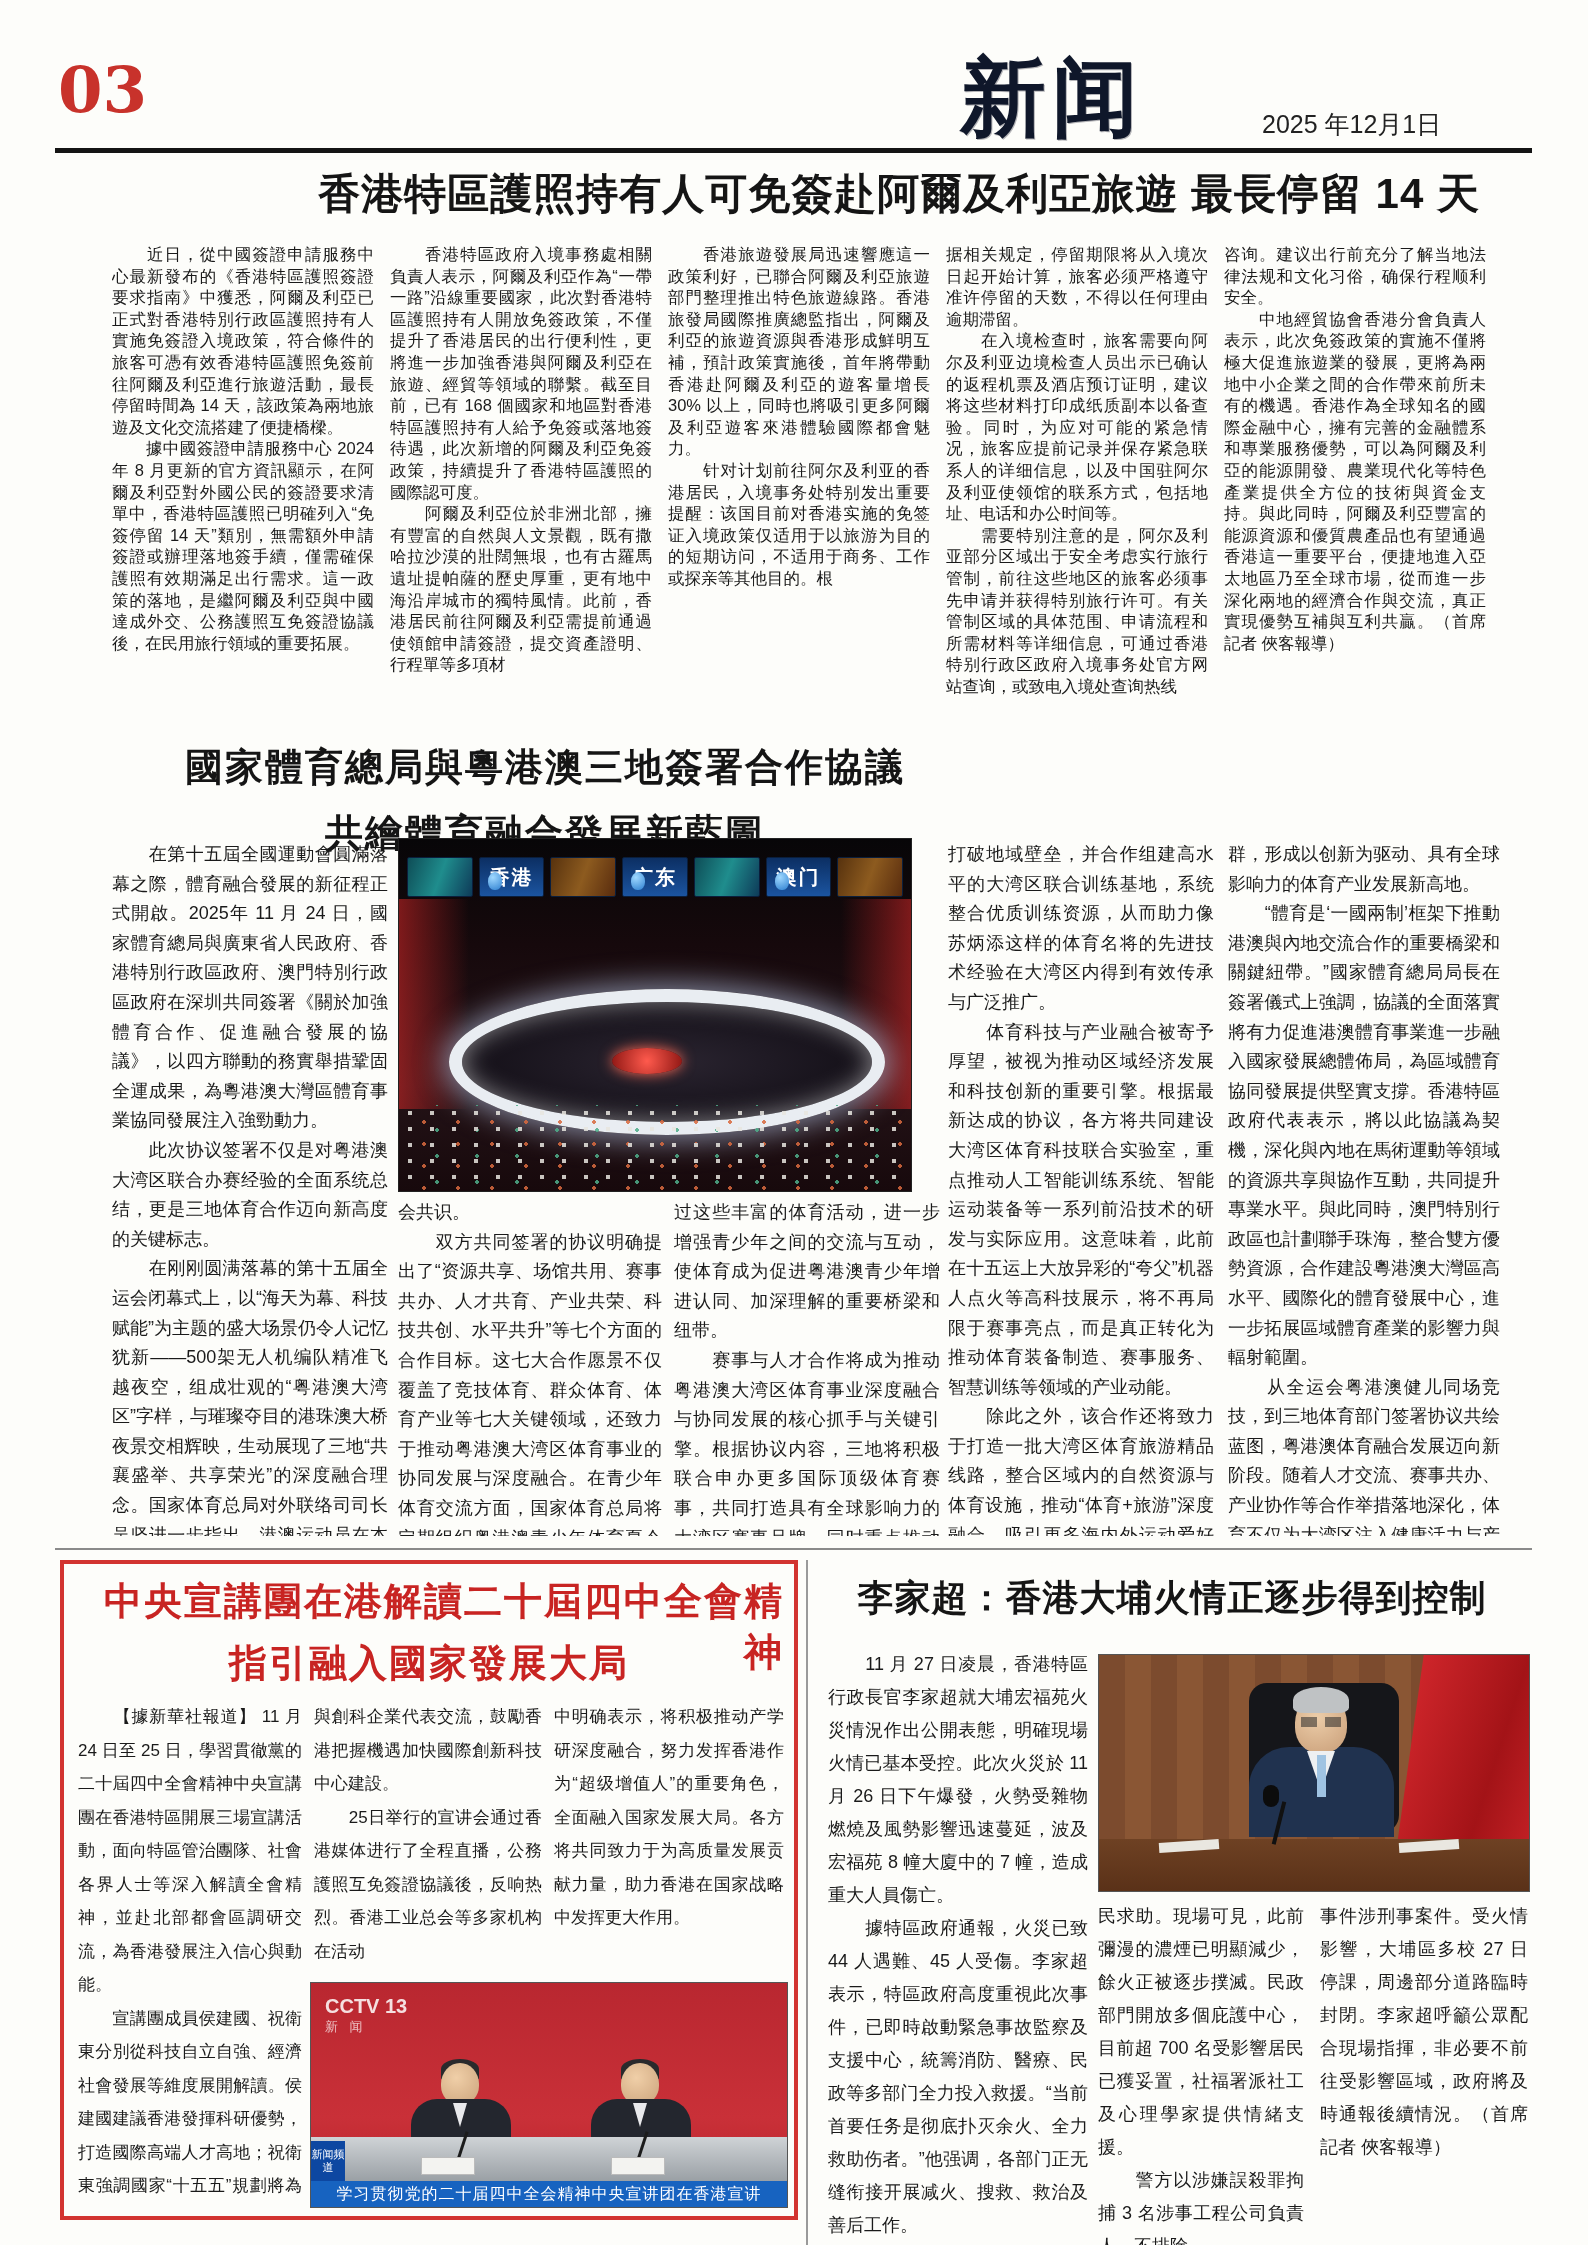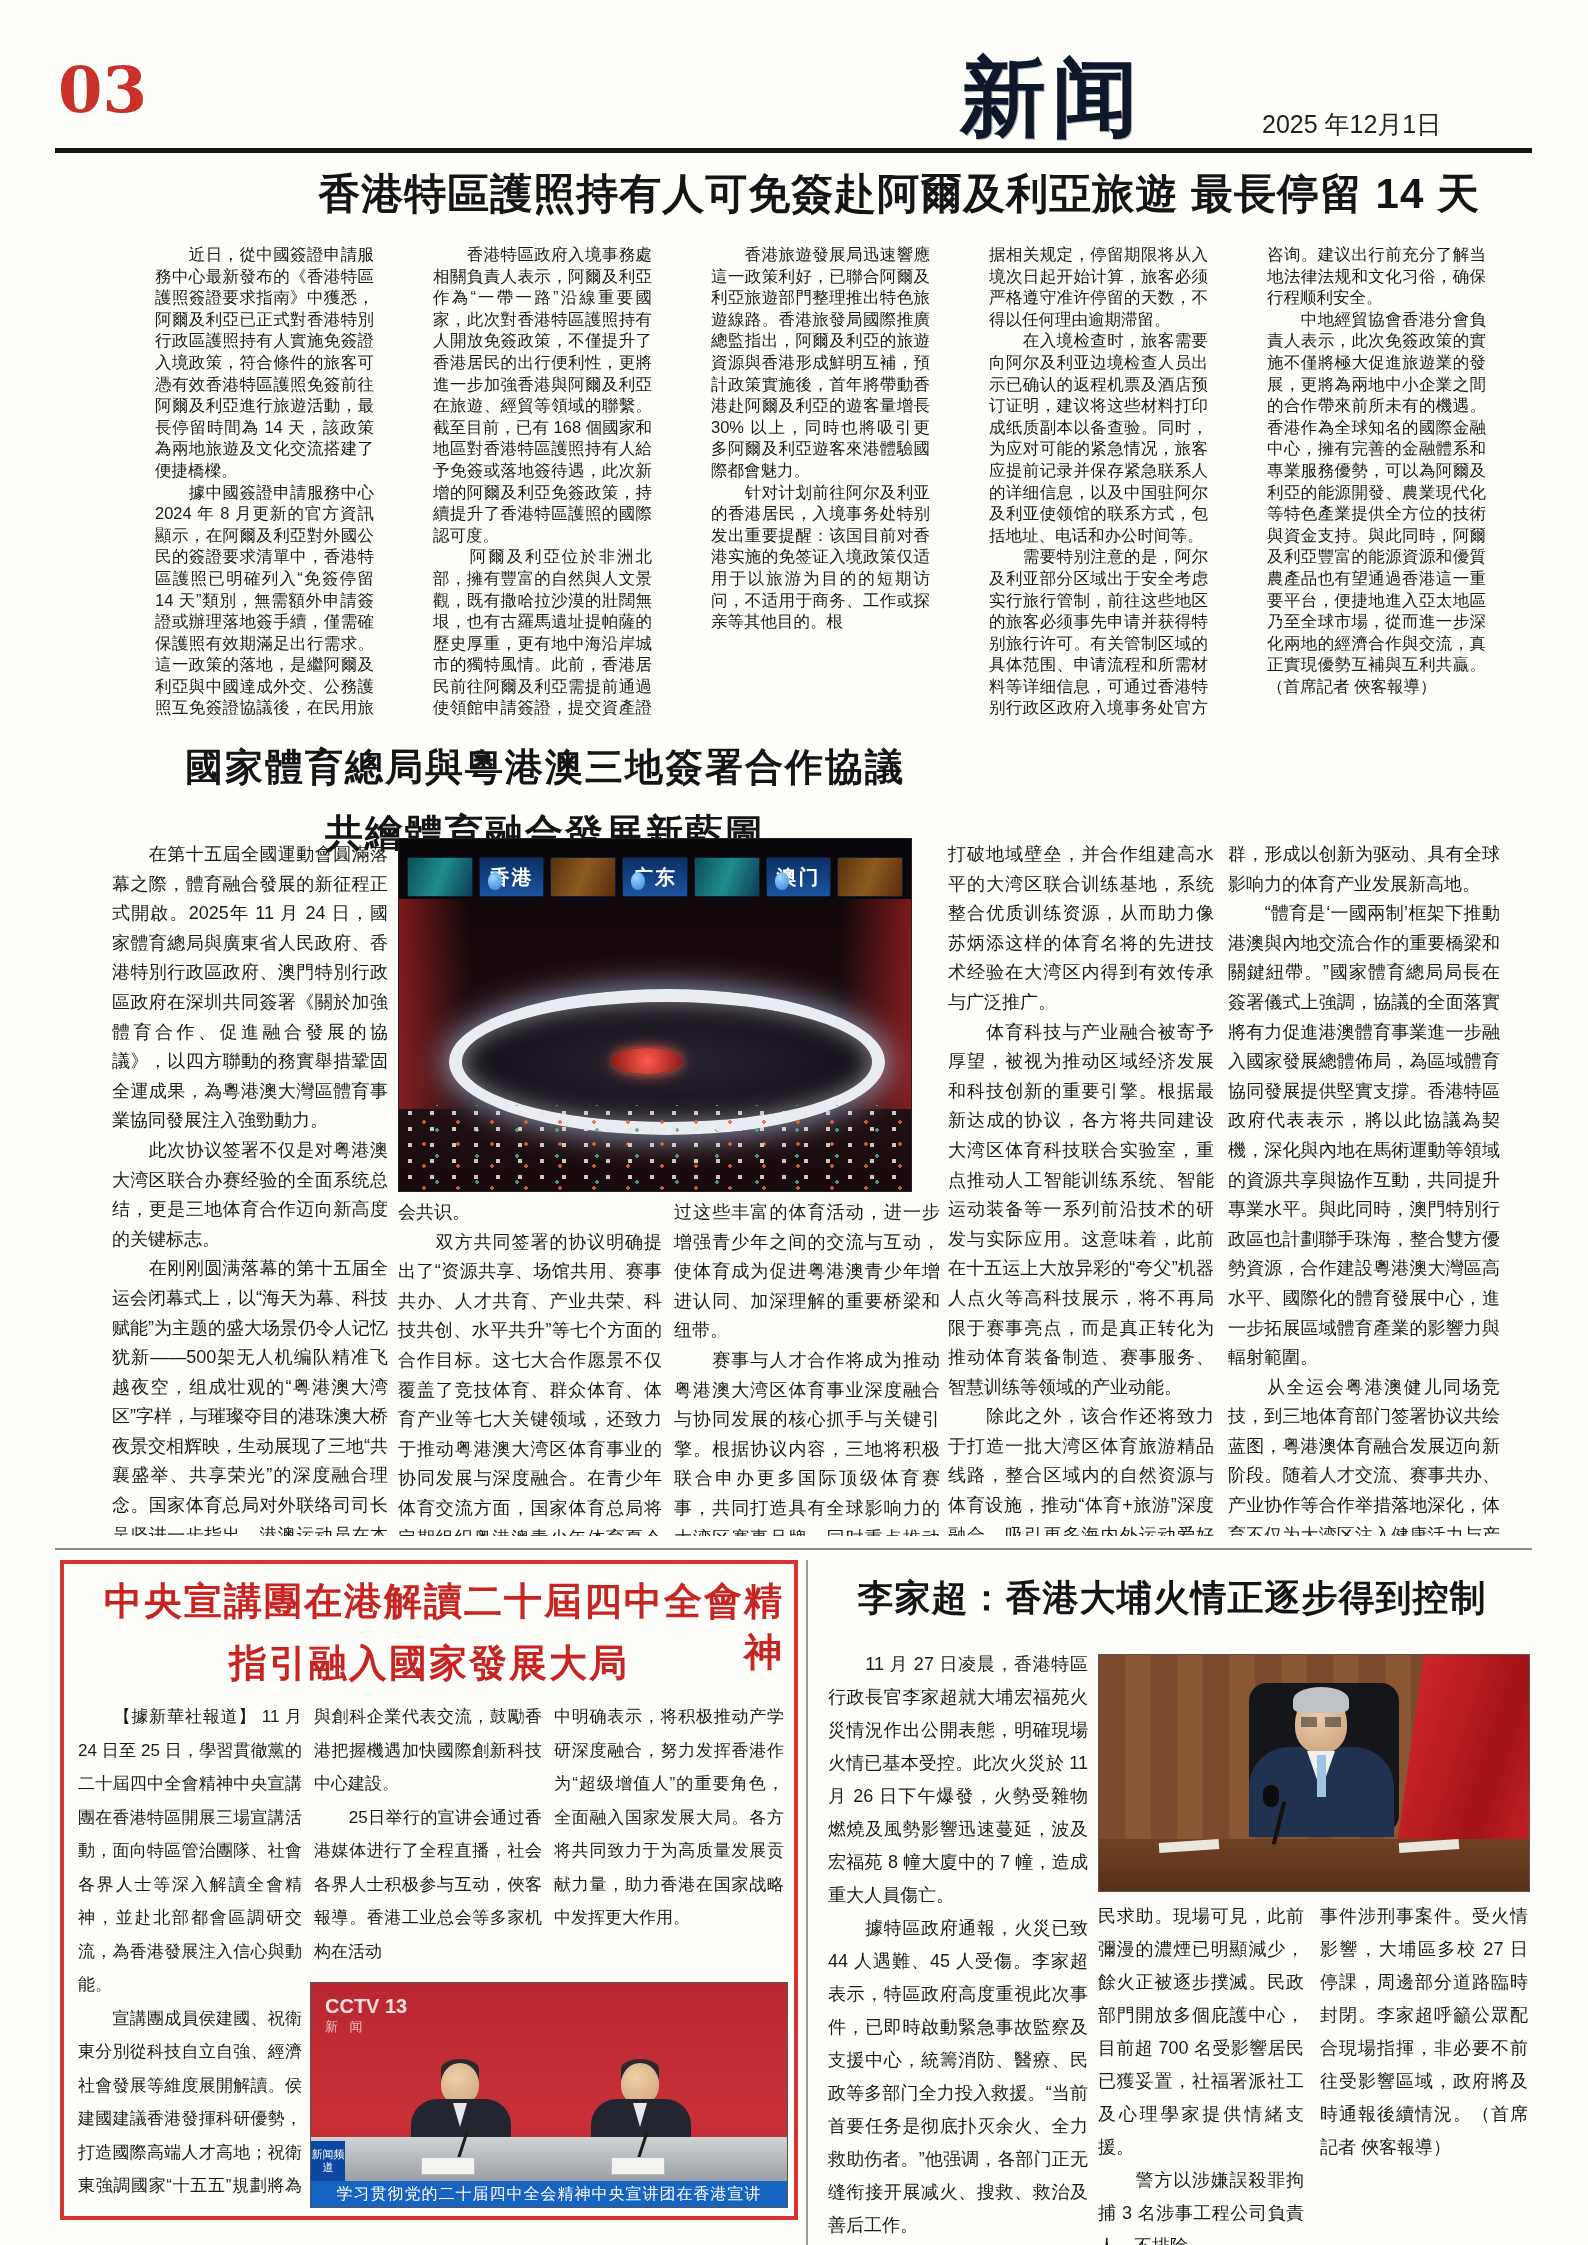--- a/index.html
+++ b/index.html
@@ -8,21 +8,21 @@
   .abs{position:absolute;}
   
   .page-num{font-family:"DejaVu Serif",serif;font-weight:bold;font-size:64px;color:#c8322b;}
   .section-title{font-size:86px;font-weight:bold;color:#0f172a;letter-spacing:6px;
                  text-shadow:1px 1px 0 #b5b5b8;}
   .page-date{font-size:25px;color:#222;}
   .header-rule{background:#141414;height:5px;}
   
   .col{position:absolute;text-align:justify;overflow:hidden;}
   .col p{margin:0;}
-  .a1 .col p,.a1-col p{font-size:16.5px;line-height:21.6px;margin-left:43px;}
+  .a1 .col p,.a1-col p{font-size:16.5px;line-height:21.6px;}
   .headline1{font-size:42px;font-weight:bold;color:#151515;text-align:right;letter-spacing:1px;}
   .headline2{font-size:38px;font-weight:bold;color:#151515;text-align:center;letter-spacing:2px;}
   .headline3{font-size:37px;font-weight:bold;color:#c82422;text-align:center;letter-spacing:2px;}
   .headline4{font-size:36px;font-weight:bold;color:#151515;text-align:center;letter-spacing:1px;}
   .a2text p{font-size:18px;line-height:29.6px;}
   .a3text p{font-size:17px;line-height:33.5px;}
   .a4text p{font-size:18px;line-height:33px;}
   .sep-h{background:#8a8a8a;height:2px;}
   .sep-v{background:#9a9a9a;width:2px;}
   
@@ -184,21 +184,21 @@
 
   <div class="abs redbox" style="left:60px;top:1560px;width:738px;height:660px;">
     <div class="abs headline3" style="left:10px;top:12px;width:710px;font-size:38px;text-align:right;">中央宣講團在港解讀二十屆四中全會精神</div>
     <div class="abs headline3" style="left:10px;top:74px;width:710px;font-size:38px;">指引融入國家發展大局</div>
     <div class="col a3text" style="left:14px;top:136px;width:224px;height:506px;">
         <p>　　【據新華社報道】 11 月 24 日至 25 日，學習貫徹黨的二十屆四中全會精神中央宣講團在香港特區開展三場宣講活動，面向特區管治團隊、社會各界人士等深入解讀全會精神，並赴北部都會區調研交流，為香港發展注入信心與動能。</p>
         <p>　　宣講團成員侯建國、祝衛東分別從科技自立自強、經濟社會發展等維度展開解讀。侯建國建議香港發揮科研優勢，打造國際高端人才高地；祝衛東強調國家“十五五”規劃將為香港帶來強勁發展機遇，鼓勵香港深度參與粵港澳大灣區建設。</p>
       </div>
     <div class="col a3text" style="left:250px;top:136px;width:228px;height:272px;">
         <p>與創科企業代表交流，鼓勵香港把握機遇加快國際創新科技中心建設。</p>
-        <p>　　25日举行的宣讲会通过香港媒体进行了全程直播，社会各界人士积极参与互动，俠客報導。香港工业总会等多家机构在活动</p>
+        <p>　　25日举行的宣讲会通过香港媒体进行了全程直播，公務護照互免簽證協議後，反响热烈。香港工业总会等多家机构在活动</p>
       </div>
     <div class="col a3text" style="left:490px;top:136px;width:230px;height:272px;">
         <p>中明确表示，将积极推动产学研深度融合，努力发挥香港作为“超级增值人”的重要角色，全面融入国家发展大局。各方将共同致力于为高质量发展贡献力量，助力香港在国家战略中发挥更大作用。</p>
       </div>
 
     <div class="abs cctv" style="left:246px;top:418px;width:476px;height:224px;">
       <div class="wm"><span>CCTV 13</span><small>新 闻</small></div>
       <div class="person" style="left:90px;top:80px;">
         <div class="hair"></div>
           <div class="head"></div>

